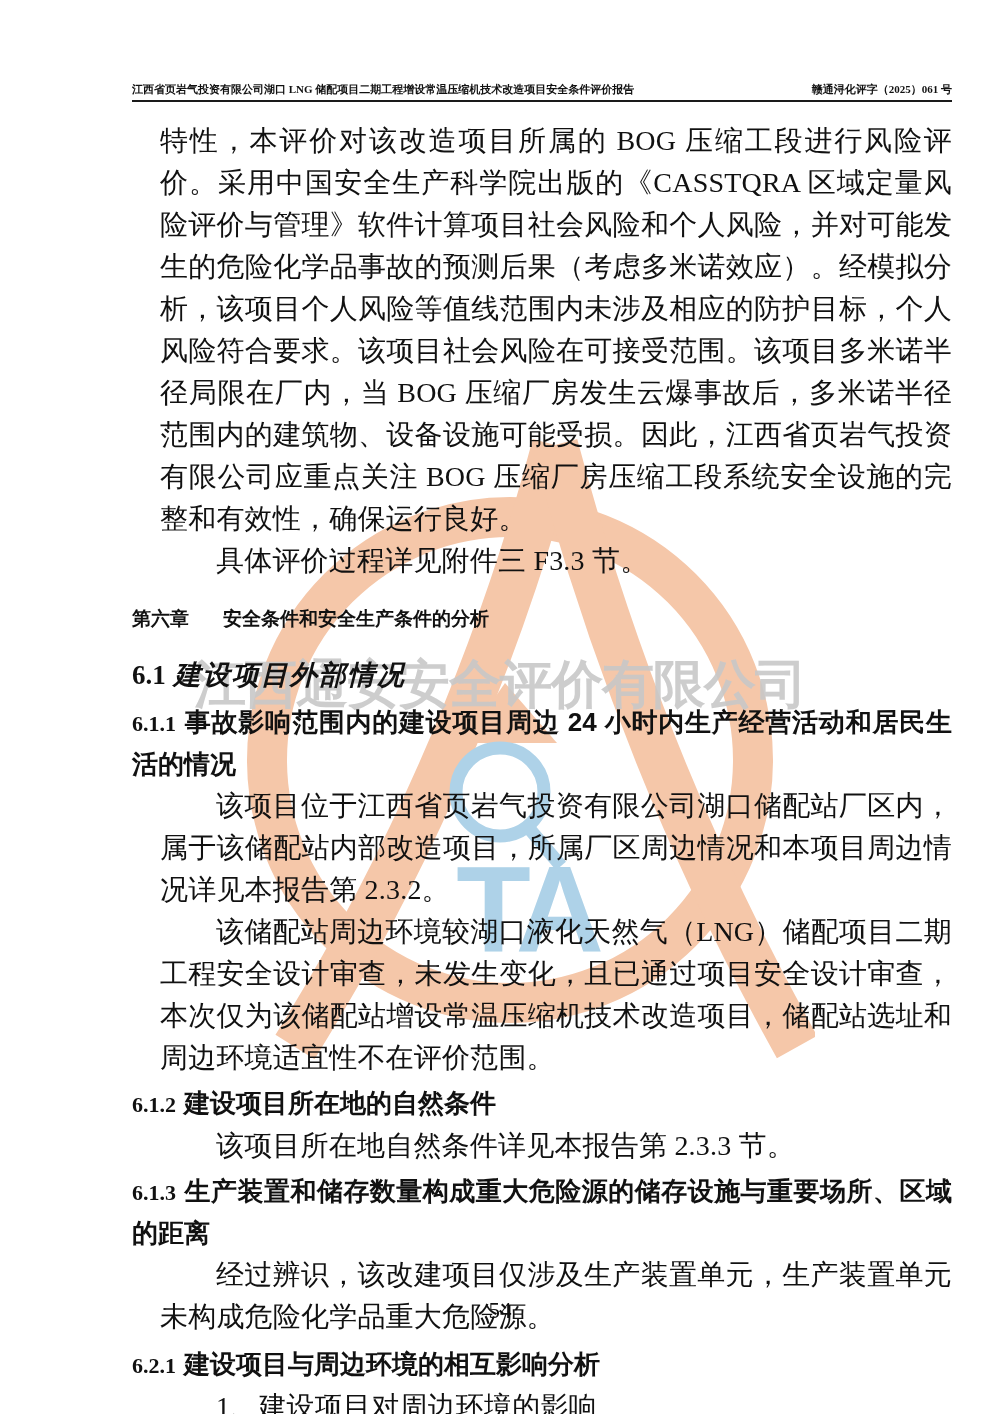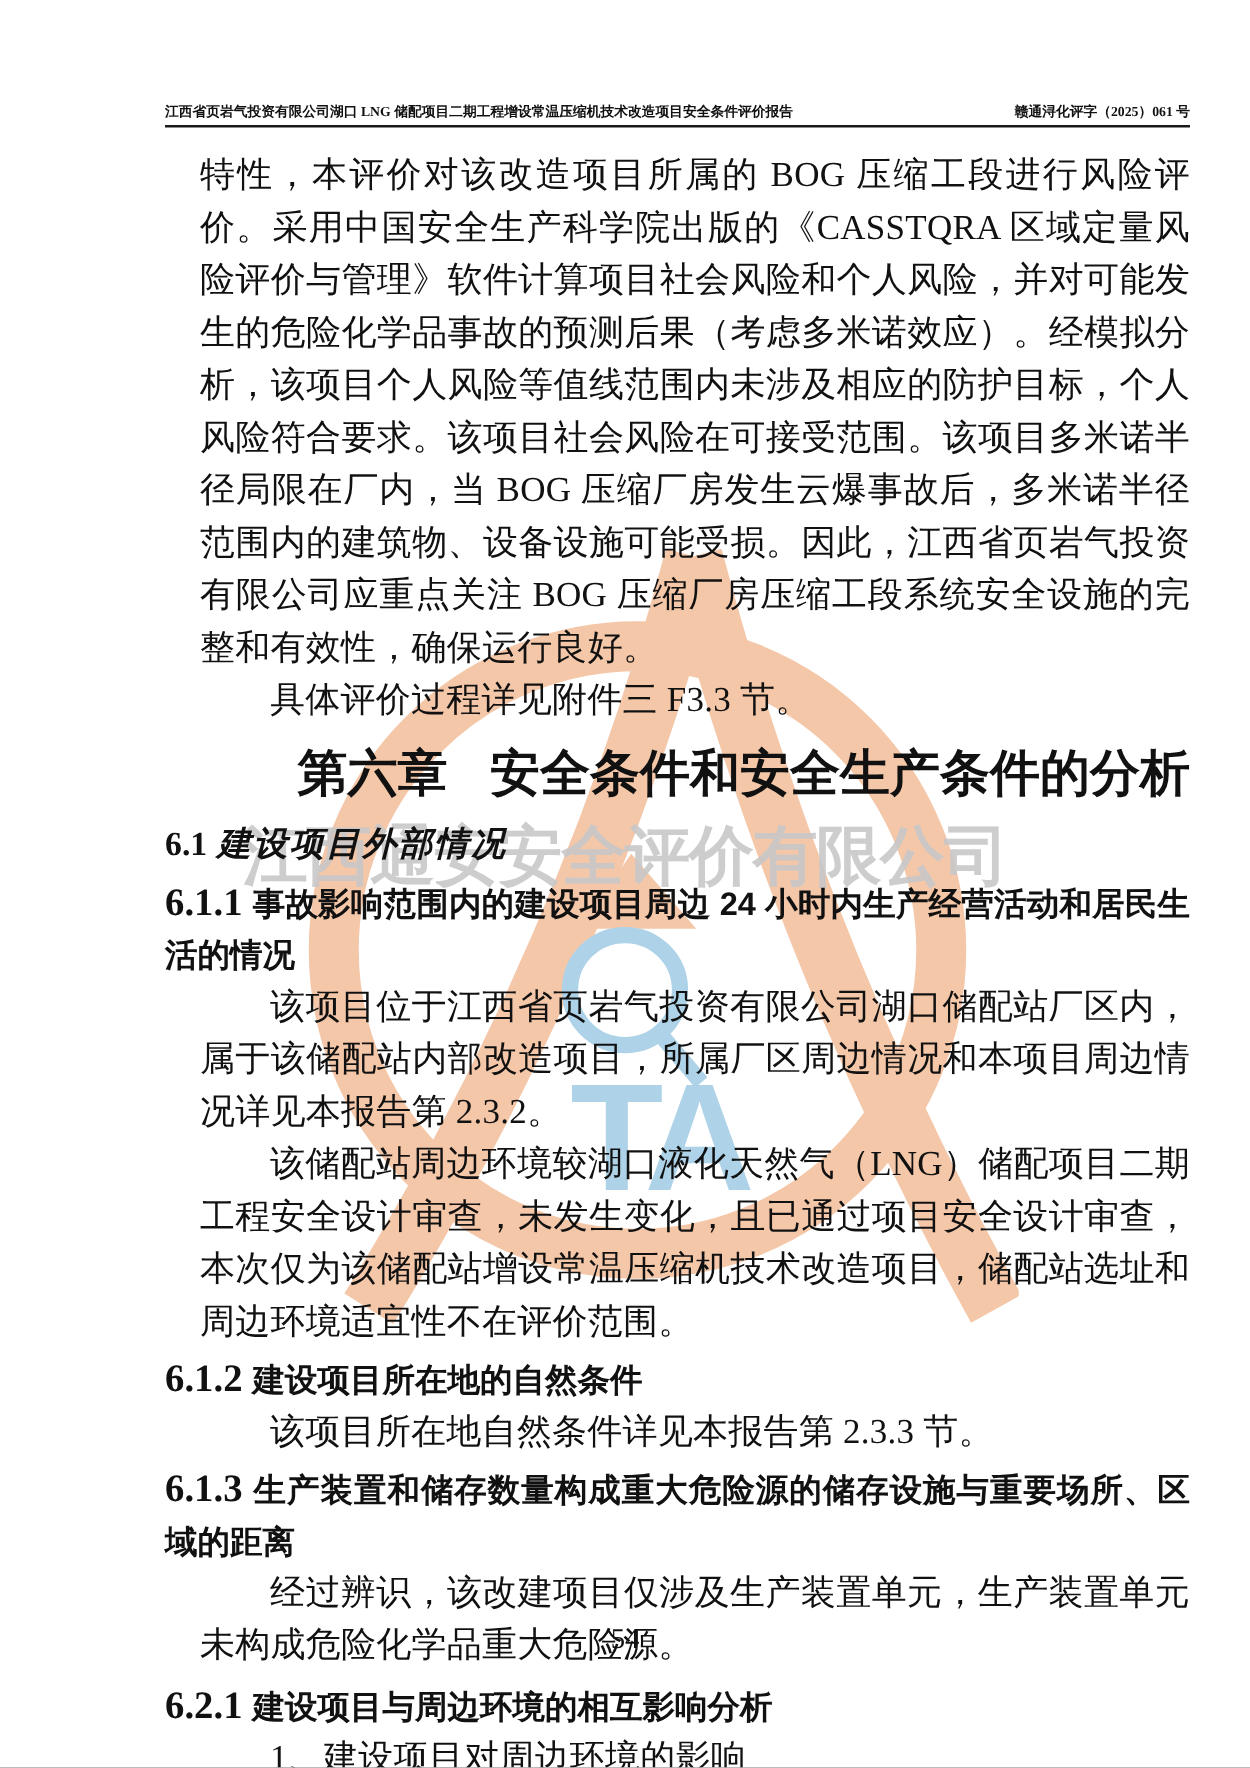--- a/index.html
+++ b/index.html
@@ -70,24 +70,24 @@
     text-align: justify;
     text-justify: inter-ideograph;
     letter-spacing: 0.2px;
     margin-left: 28px;
   }
   .indent { text-indent: 2em; }
 
   .chapter-title {
     margin-top: 14px;
     font-family: "Liberation Sans", "DejaVu Sans", sans-serif;
-    font-size: 40px;
+    font-size: 19px;
     line-height: 46px;
     font-weight: bold;
-    text-align: right;
+    text-align: left;
     white-space: nowrap;
   }
   .chapter-title .chapter-num { margin-right: 34px; }
 
   .h-kai {
     margin-top: 12px;
     font-size: 27px;
     line-height: 42px;
     font-weight: bold;
     font-style: italic;
@@ -96,21 +96,21 @@
   .h-kai .h-num { font-style: normal; letter-spacing: 0; margin-right: 8px; font-family: Liberation Serif, serif; }
 
   .h-sub {
     margin-top: 6px;
     font-size: 26px;
     line-height: 40px;
     text-align: justify;
   }
   .h-sub .h-num {
     font-family: "Liberation Serif", "DejaVu Serif", serif;
-    font-size: 31px;
+    font-size: 22px;
     margin-right: 8px;
   }
   .h-sub .h-text {
     font-family: "Liberation Sans", "DejaVu Sans", sans-serif;
     font-weight: bold;
   }
   .tight { margin-top: 4px; }
 
   .page-number {
     position: absolute;

